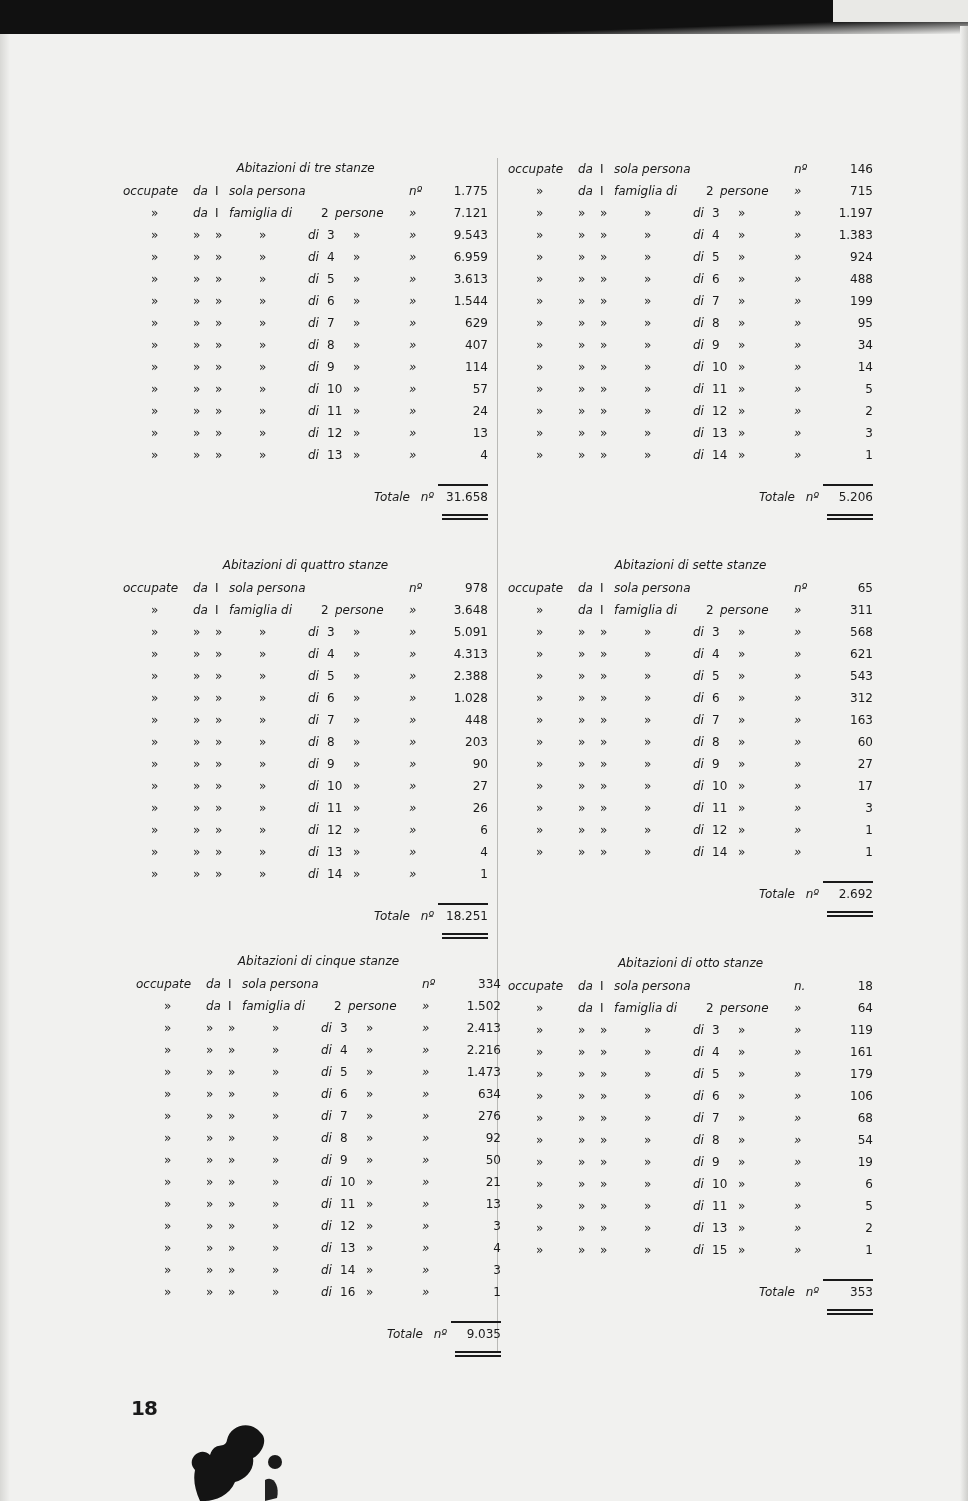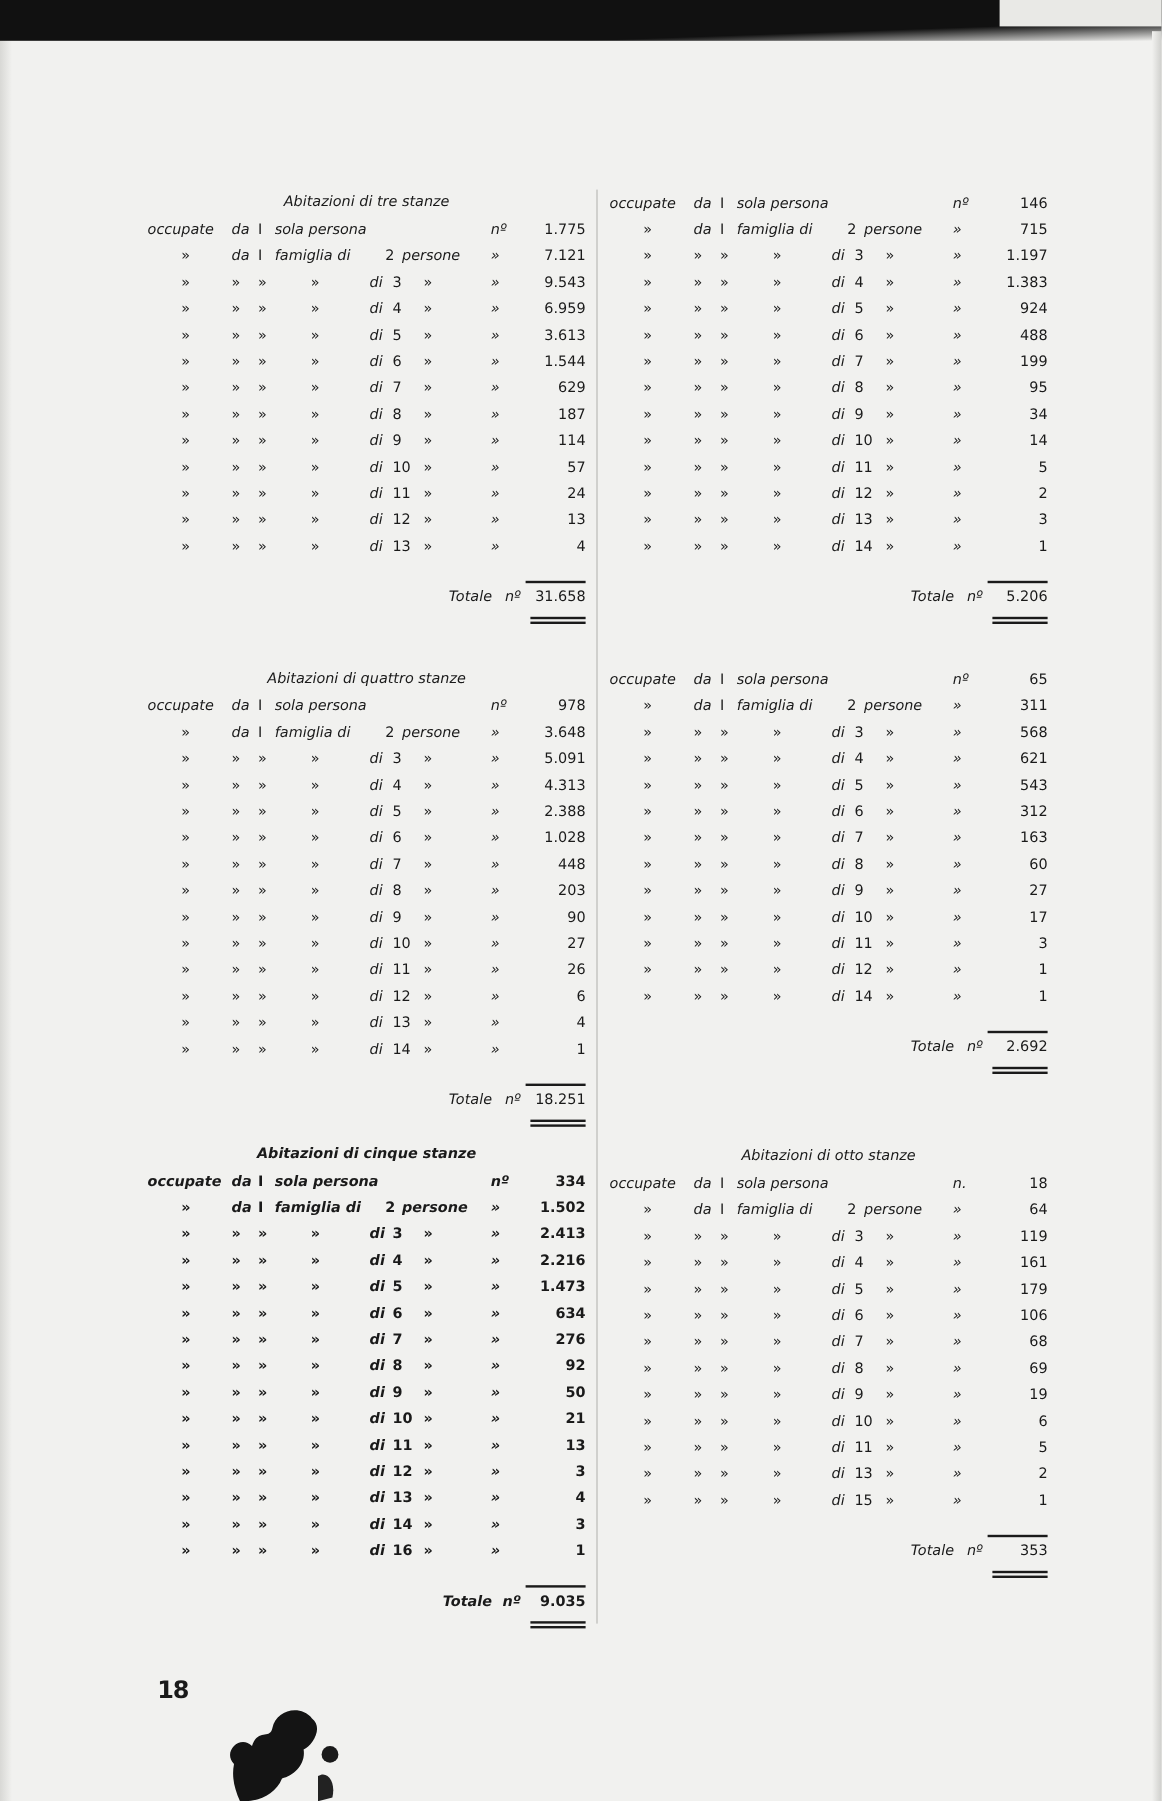--- a/index.html
+++ b/index.html
@@ -150,21 +150,21 @@
       </div>
       <div class="row">
         <span class="c-q1">»</span>
         <span class="c-q2">»</span>
         <span class="c-q3">»</span>
         <span class="c-q4">»</span>
         <span class="c-di">di</span>
         <span style="left:204px">8</span>
         <span class="c-q5">»</span>
         <span class="c-nlabel">»</span>
-        <span class="c-val">187</span>
+        <span class="c-val">407</span>
       </div>
       <div class="row">
         <span class="c-q1">»</span>
         <span class="c-q2">»</span>
         <span class="c-q3">»</span>
         <span class="c-q4">»</span>
         <span class="c-di">di</span>
         <span style="left:204px">9</span>
         <span class="c-q5">»</span>
         <span class="c-nlabel">»</span>
@@ -538,20 +538,21 @@
       <div class="total-row">
     <div class="line-top"></div>
     <span class="lbl">Totale</span>
     <span class="nlbl">nº</span>
     <span class="val">18.251</span>
     <div class="line-b1"></div>
     <div class="line-b2"></div>
   </div>
     </div>
     <div class="section" style="left: 508px; top: 555px;">
+      <div class="title">Abitazioni di sette stanze</div>
       <div class="row">
     <span class="c-a">occupate</span>
     <span class="c-da">da</span>
     <span style="left:92px">I</span>
     <span style="left:106px;font-style:italic">sola persona</span>
     <span class="c-nlabel">nº</span>
     <span class="c-val">65</span>
   </div>
       <div class="row">
         <span class="c-q1">»</span>
@@ -686,21 +687,21 @@
       </div>
       <div class="total-row">
     <div class="line-top"></div>
     <span class="lbl">Totale</span>
     <span class="nlbl">nº</span>
     <span class="val">2.692</span>
     <div class="line-b1"></div>
     <div class="line-b2"></div>
   </div>
     </div>
-    <div class="section" style="left: 123px; top: 951px; font-weight: bold;">
+    <div class="section" style="left: 136px; top: 951px;">
       <div class="title">Abitazioni di cinque stanze</div>
       <div class="row">
     <span class="c-a">occupate</span>
     <span class="c-da">da</span>
     <span style="left:92px">I</span>
     <span style="left:106px;font-style:italic">sola persona</span>
     <span class="c-nlabel">nº</span>
     <span class="c-val">334</span>
   </div>
       <div class="row">
@@ -942,21 +943,21 @@
       </div>
       <div class="row">
         <span class="c-q1">»</span>
         <span class="c-q2">»</span>
         <span class="c-q3">»</span>
         <span class="c-q4">»</span>
         <span class="c-di">di</span>
         <span style="left:204px">8</span>
         <span class="c-q5">»</span>
         <span class="c-nlabel">»</span>
-        <span class="c-val">69</span>
+        <span class="c-val">54</span>
       </div>
       <div class="row">
         <span class="c-q1">»</span>
         <span class="c-q2">»</span>
         <span class="c-q3">»</span>
         <span class="c-q4">»</span>
         <span class="c-di">di</span>
         <span style="left:204px">9</span>
         <span class="c-q5">»</span>
         <span class="c-nlabel">»</span>

